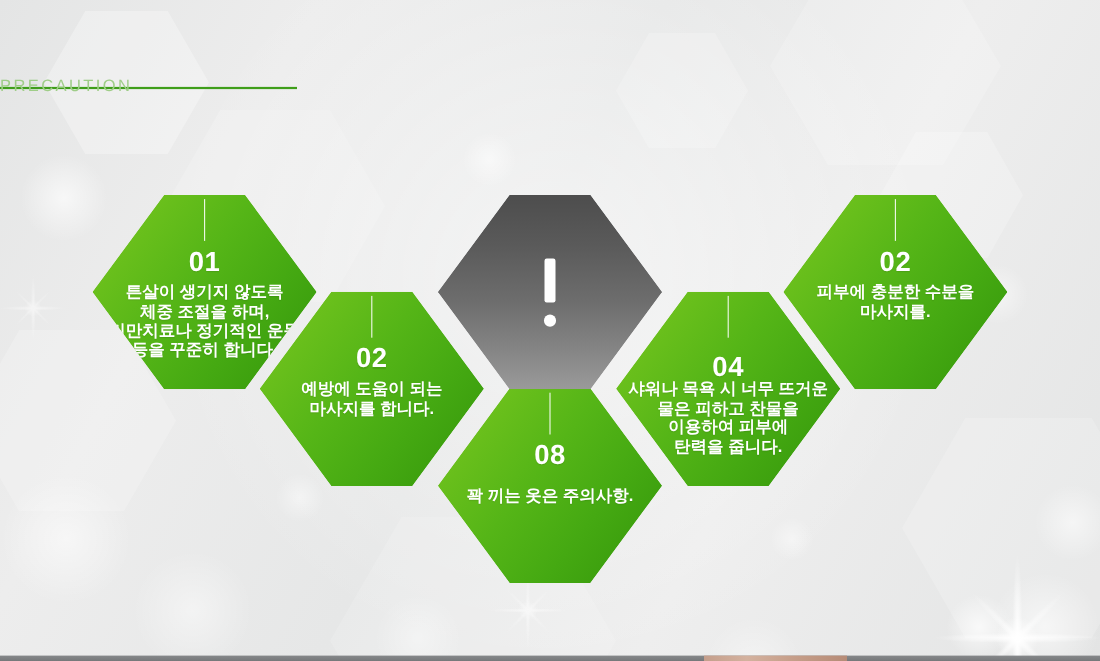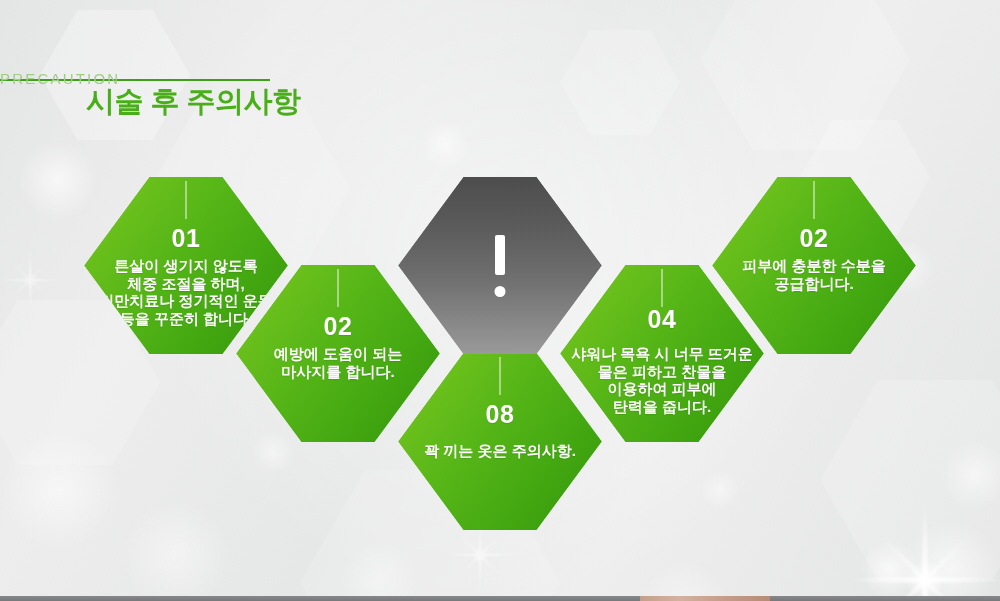--- a/index.html
+++ b/index.html
@@ -259,21 +259,20 @@
     </div>
   <div class="sparkle" style="left:0px;   top:250px; width:60px;  height:60px;  opacity:.5;">
       <i></i>
       <i class="d2"></i>
       <b></b>
     </div>
 
   <div class="header">
     <div class="rule"></div>
     <div class="eyebrow">PRECAUTION</div>
-    <div class="title">시술 후 주의사항</div>
   </div>
 
   <div class="hex green" id="hex1">
     <div class="face"></div>
     <div class="inner">
       <div class="tick" style="top:4px; height:38px;"></div>
       <div class="num" style="top:47px;">01</div>
       <div class="body" style="top:80px;">튼살이 생기지 않도록
 체중 조절을 하며,
 비만치료나 정기적인 운동
@@ -297,35 +296,35 @@
       <div class="tick" style="top:4px; height:38px;"></div>
       <div class="num" style="top:47px;">08</div>
       <div class="body" style="top:89px;">꽉 끼는 옷은 주의사항.</div>
     </div>
   </div>
 
   <div class="hex green" id="hex4">
     <div class="face"></div>
     <div class="inner">
       <div class="tick" style="top:4px; height:38px;"></div>
-      <div class="num" style="top:40px;">04</div>
+      <div class="num" style="top:55px;">04</div>
       <div class="body" style="top:80px;">샤워나 목욕 시 너무 뜨거운
 물은 피하고 찬물을
 이용하여 피부에
 탄력을 줍니다.</div>
     </div>
   </div>
 
   <div class="hex green" id="hex5">
     <div class="face"></div>
     <div class="inner">
       <div class="tick" style="top:4px; height:38px;"></div>
       <div class="num" style="top:47px;">02</div>
       <div class="body" style="top:80px;">피부에 충분한 수분을
-공급합니다.</div>
+마사지를.</div>
     </div>
   </div>
 
   <div class="hex grey" id="hexc">
     <div class="face"></div>
     <div class="inner">
       <div class="bang">
         <div class="bar"></div>
         <div class="dot"></div>
       </div>

